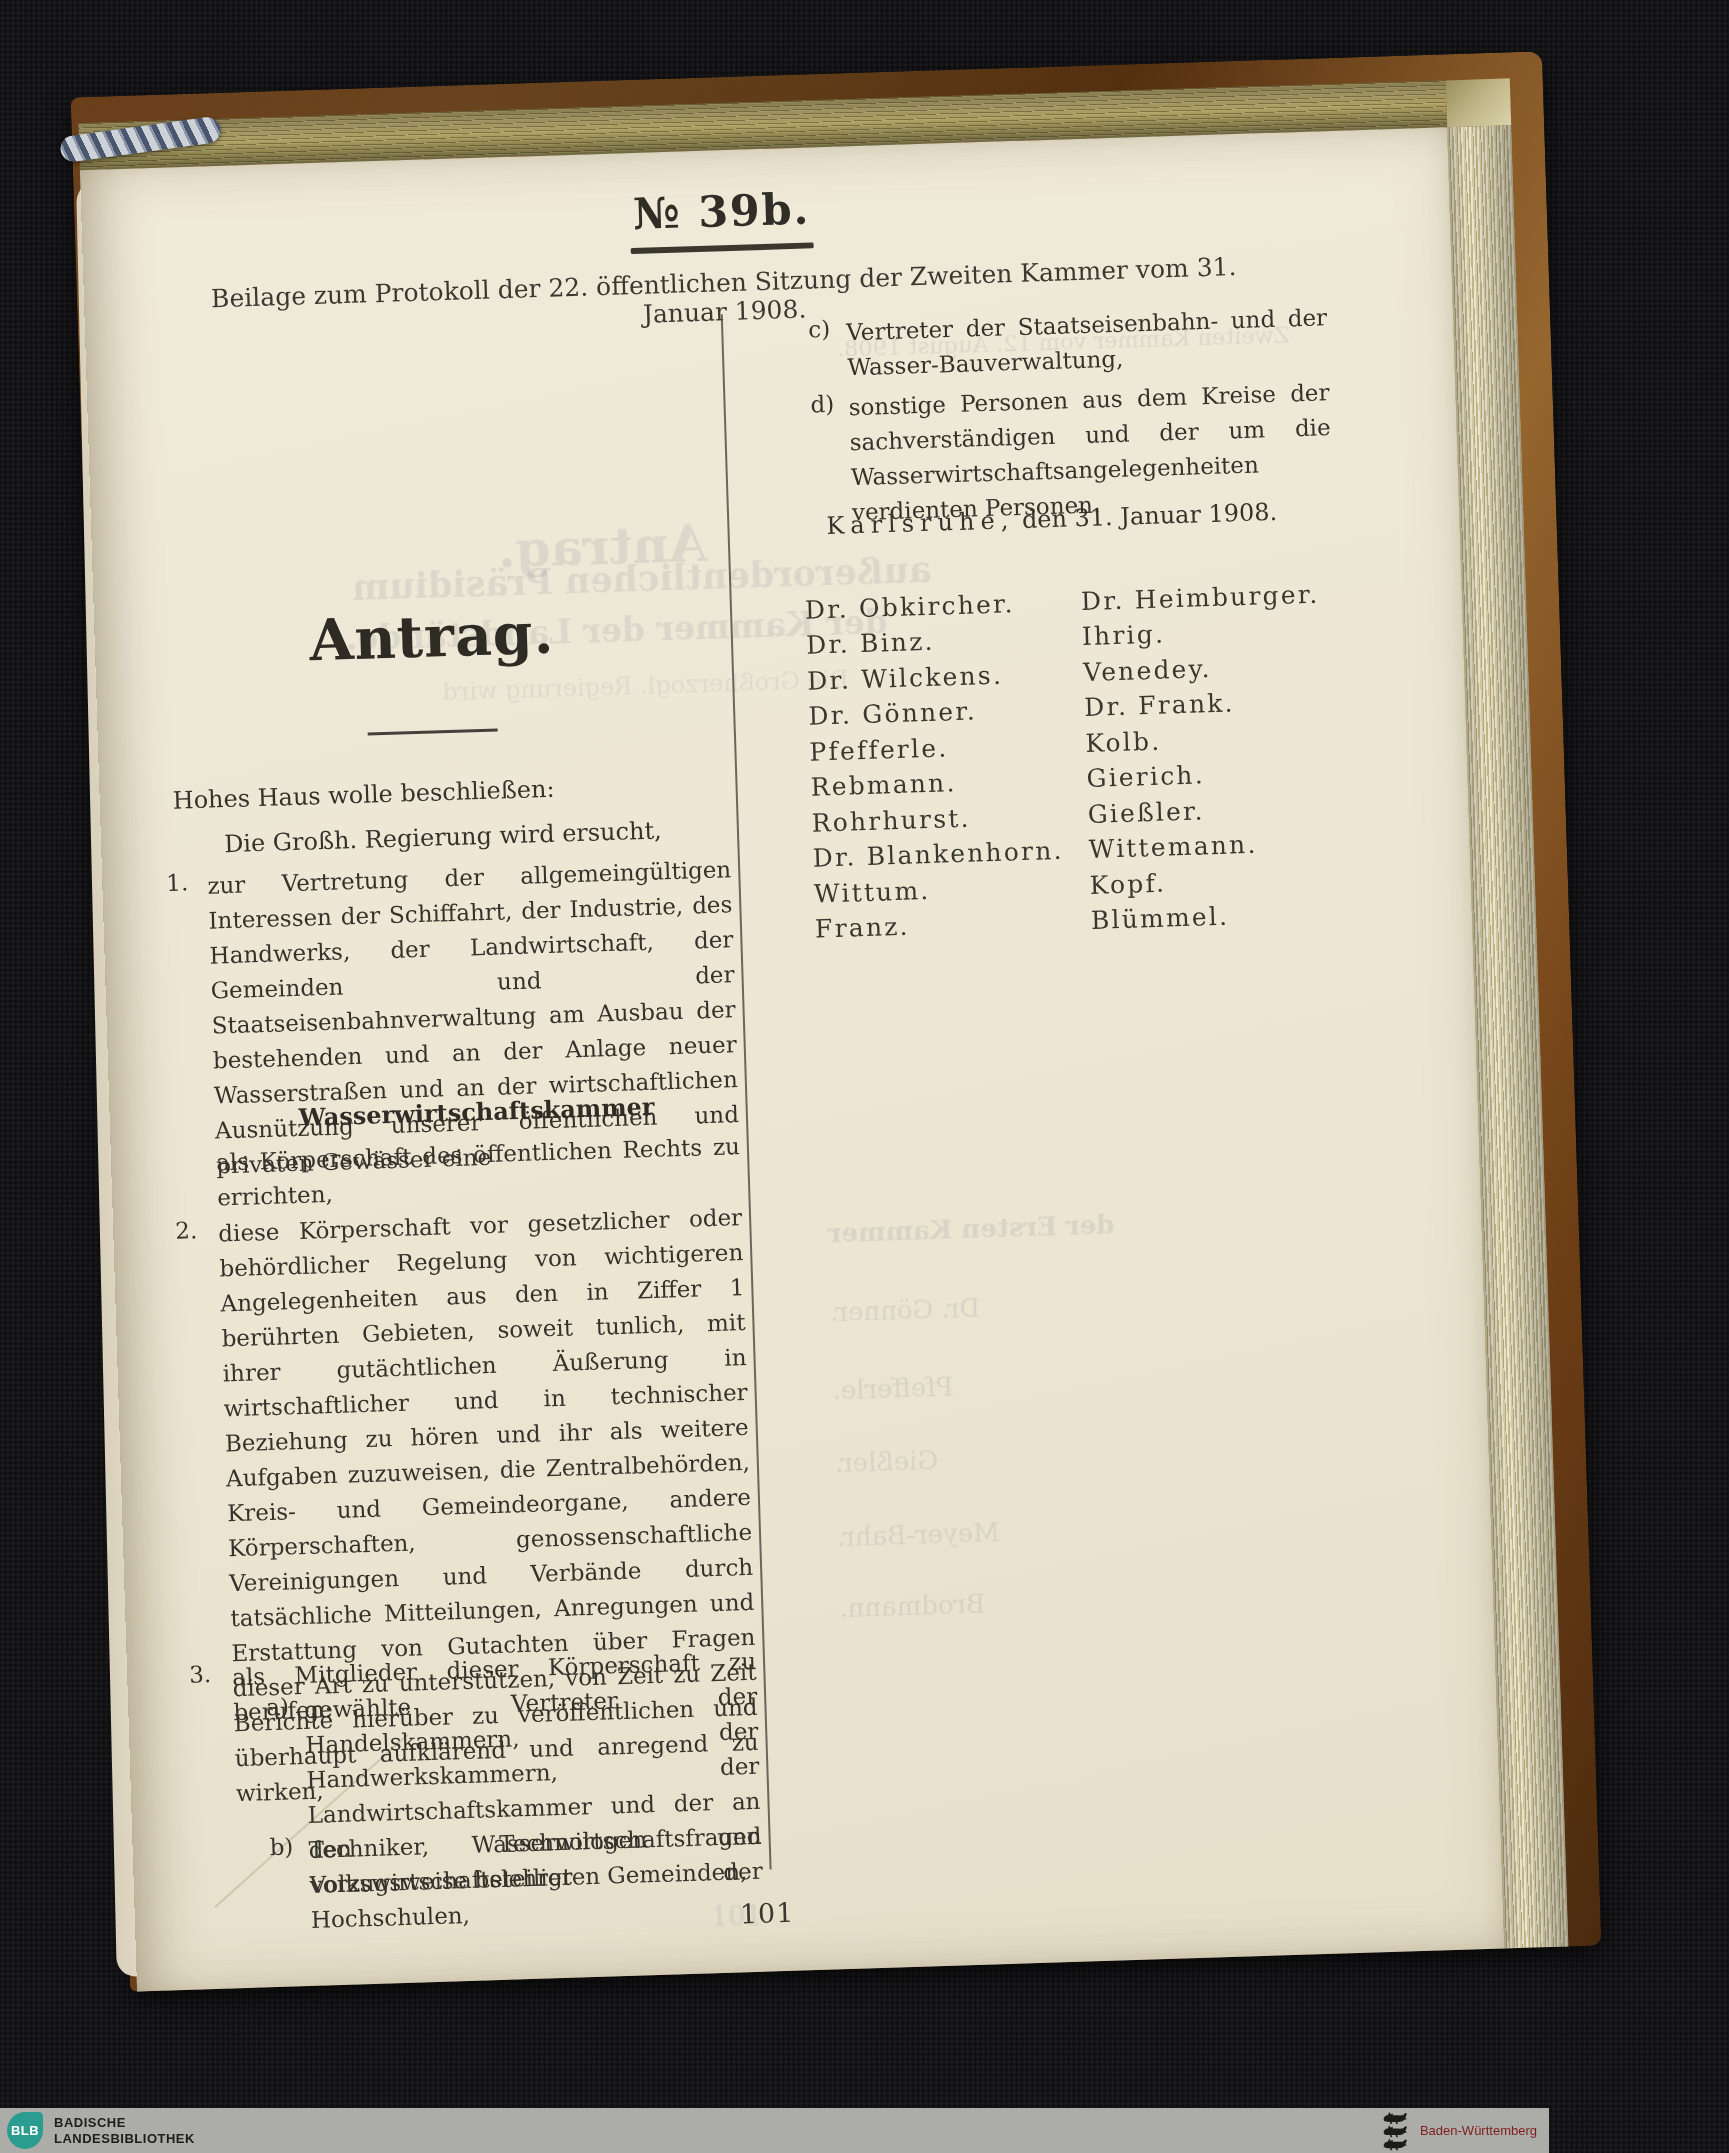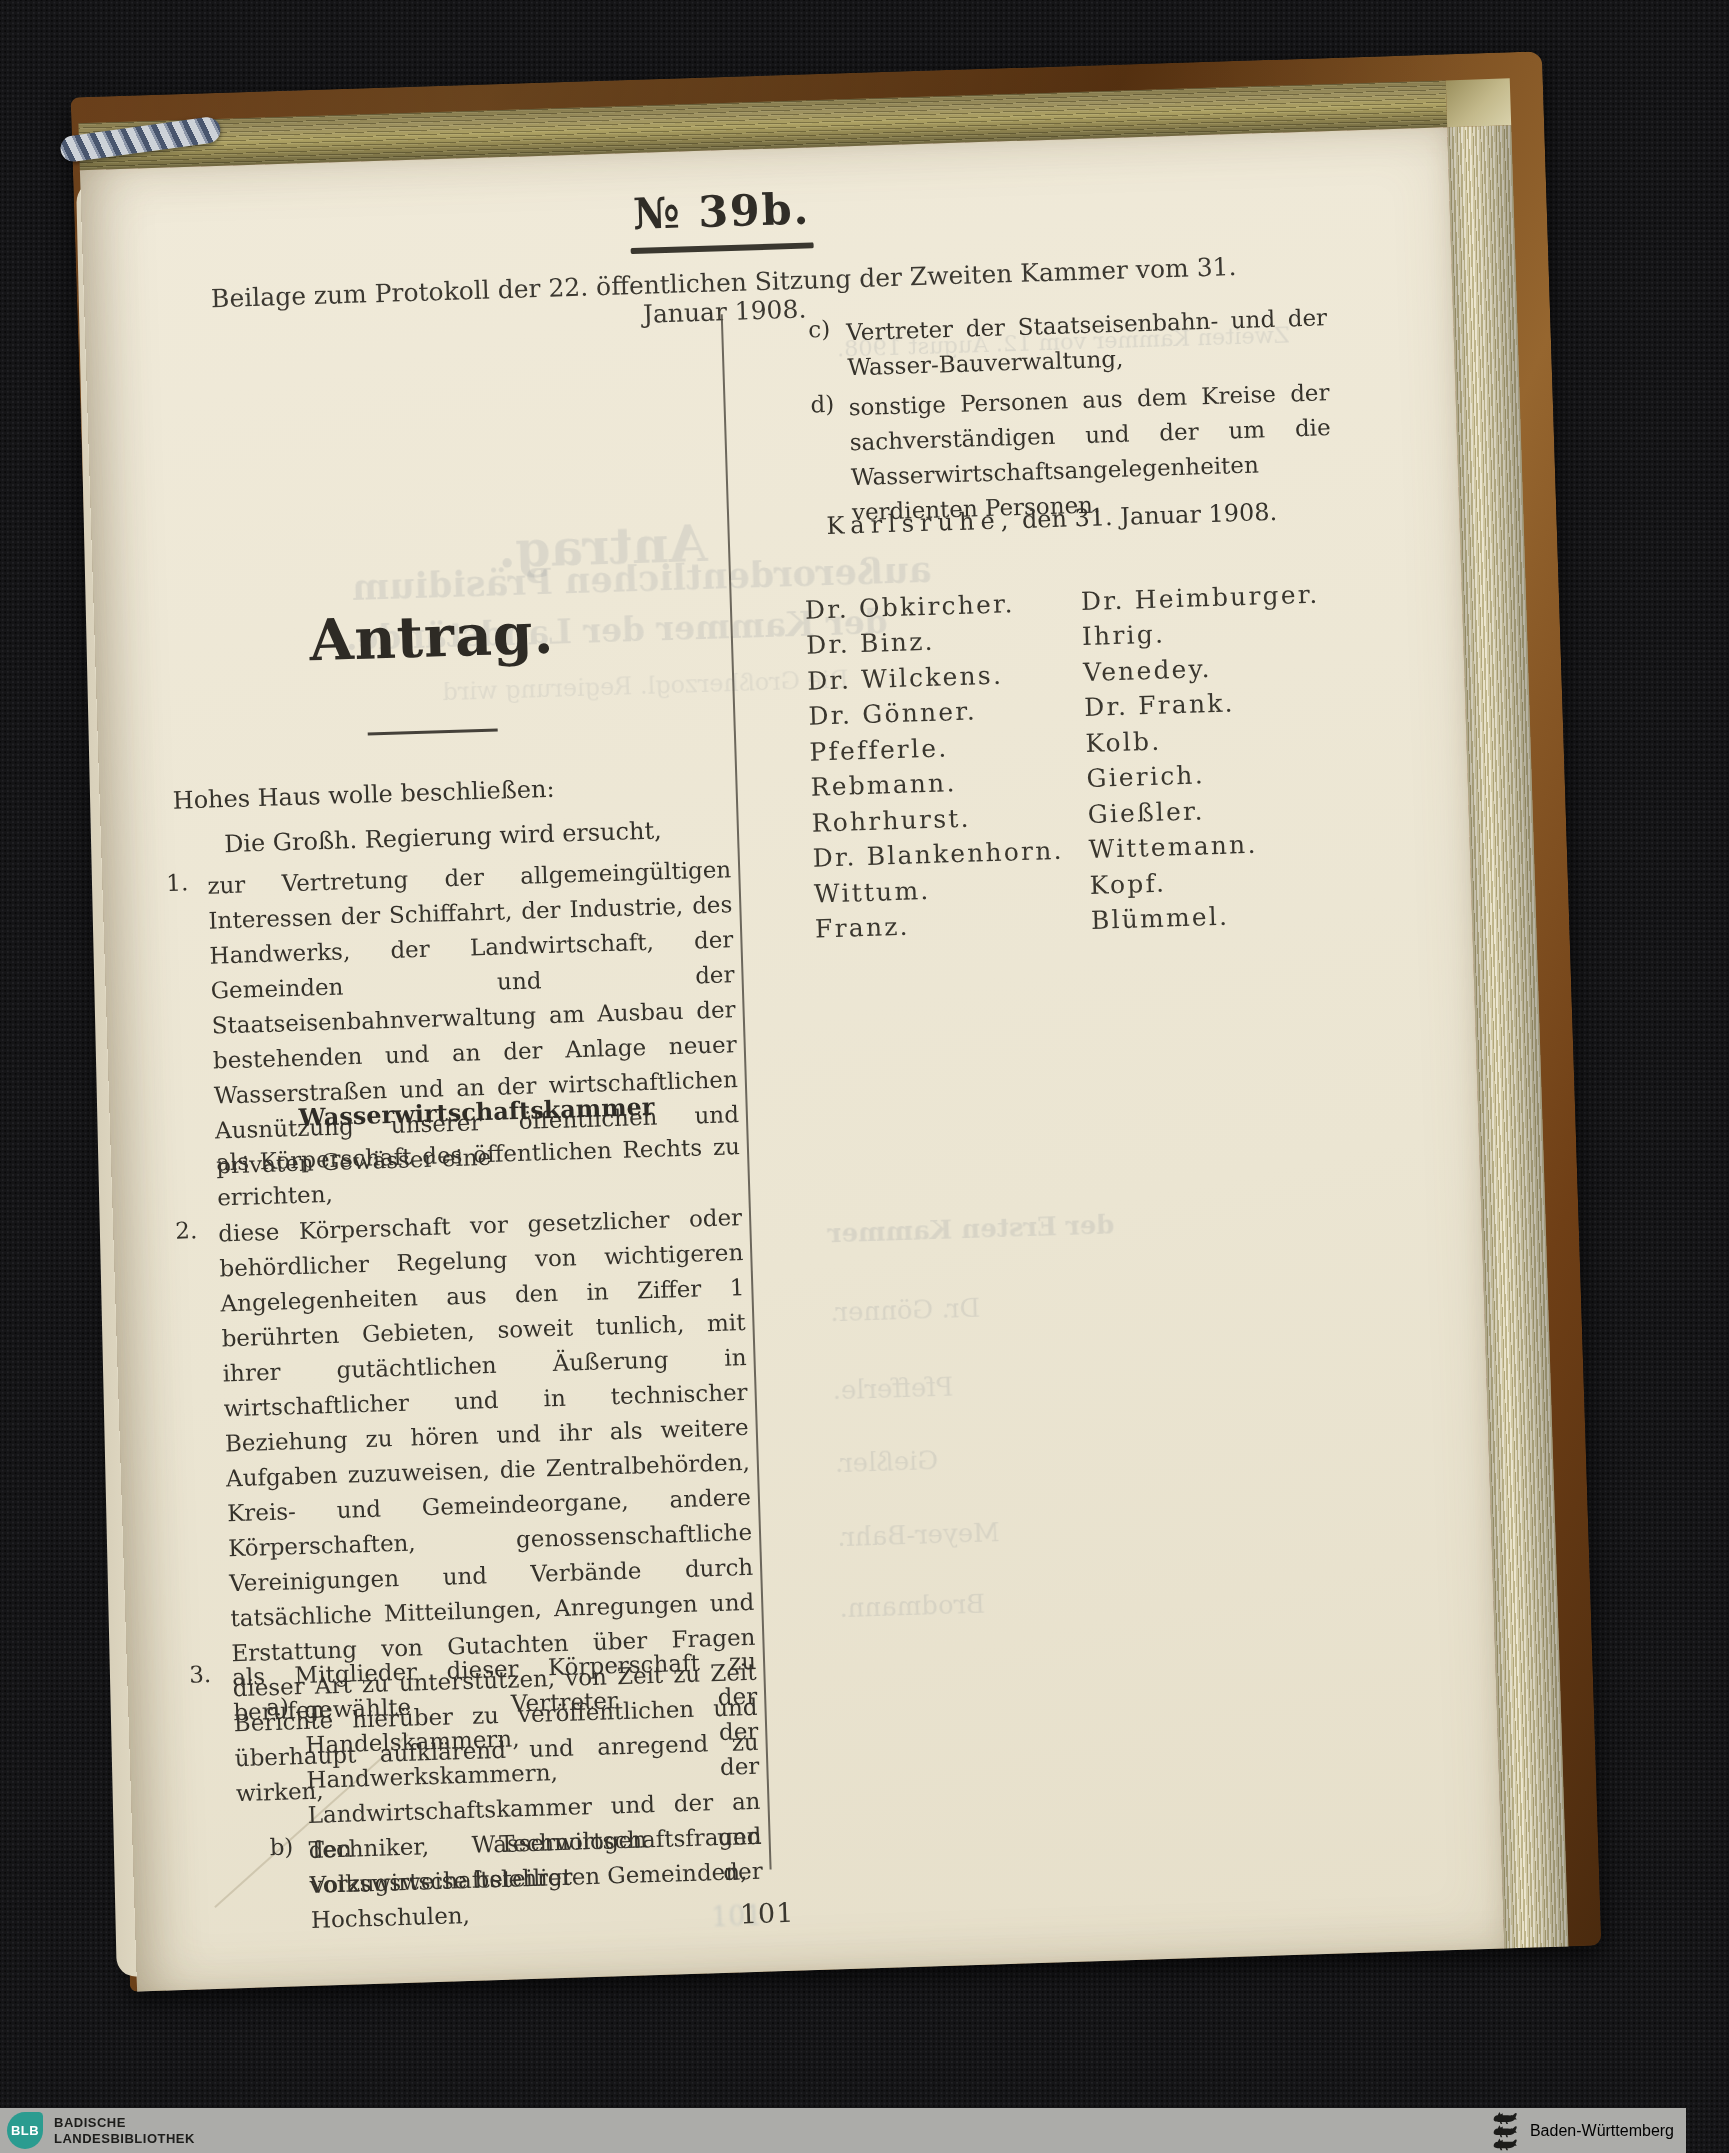--- a/index.html
+++ b/index.html
@@ -70,29 +70,29 @@
   .pagenum{font-size:27px;letter-spacing:0.9px;color:#3a372f;}
 
   .dateline{font-size:24px;color:#35322b;}
   .dateline .place{letter-spacing:6px;}
   .sig{font-size:25px;letter-spacing:2.2px;color:#3a372f;white-space:nowrap;}
 
   .ghost{transform:scaleX(-1);opacity:.13;color:#5f6b7d;filter:blur(0.7px);white-space:nowrap;}
   .ghost-stamp{opacity:.22;color:#7d93a8;filter:blur(1.3px);font-size:27px;}
 
   
-  .footer{position:absolute;left:0;bottom:0;width:1686px;height:45px;background:#acaca9;
+  .footer{position:absolute;left:0;bottom:0;width:1549px;height:45px;background:#acaca9;
     font-family:"Liberation Sans", sans-serif;}
   .blb-badge{position:absolute;left:7px;top:4.3px;width:36px;height:37px;background:#2b9c90;
     border-radius:50% 12% 50% 50%;display:flex;align-items:center;justify-content:center;}
   .blb-badge span{color:#ffffff;font-weight:700;font-size:13px;letter-spacing:0.4px;}
   .blb-text{position:absolute;left:54px;top:7px;color:#1d1d1b;font-weight:700;
     font-size:13px;line-height:15.6px;letter-spacing:0.5px;}
   .bw-group{position:absolute;right:12px;top:0;height:45px;display:flex;align-items:center;gap:10.4px;}
-  .bw-label{color:#000000;font-size:16px;font-weight:500;}
+  .bw-label{color:#7f1d1d;font-size:13px;font-weight:500;}
 </style>
 </head>
 <body>
 
 <div class="book">
   <div class="leather"></div>
   <div class="underpage"></div>
   <div class="headband"></div>
 
   <div class="block">

